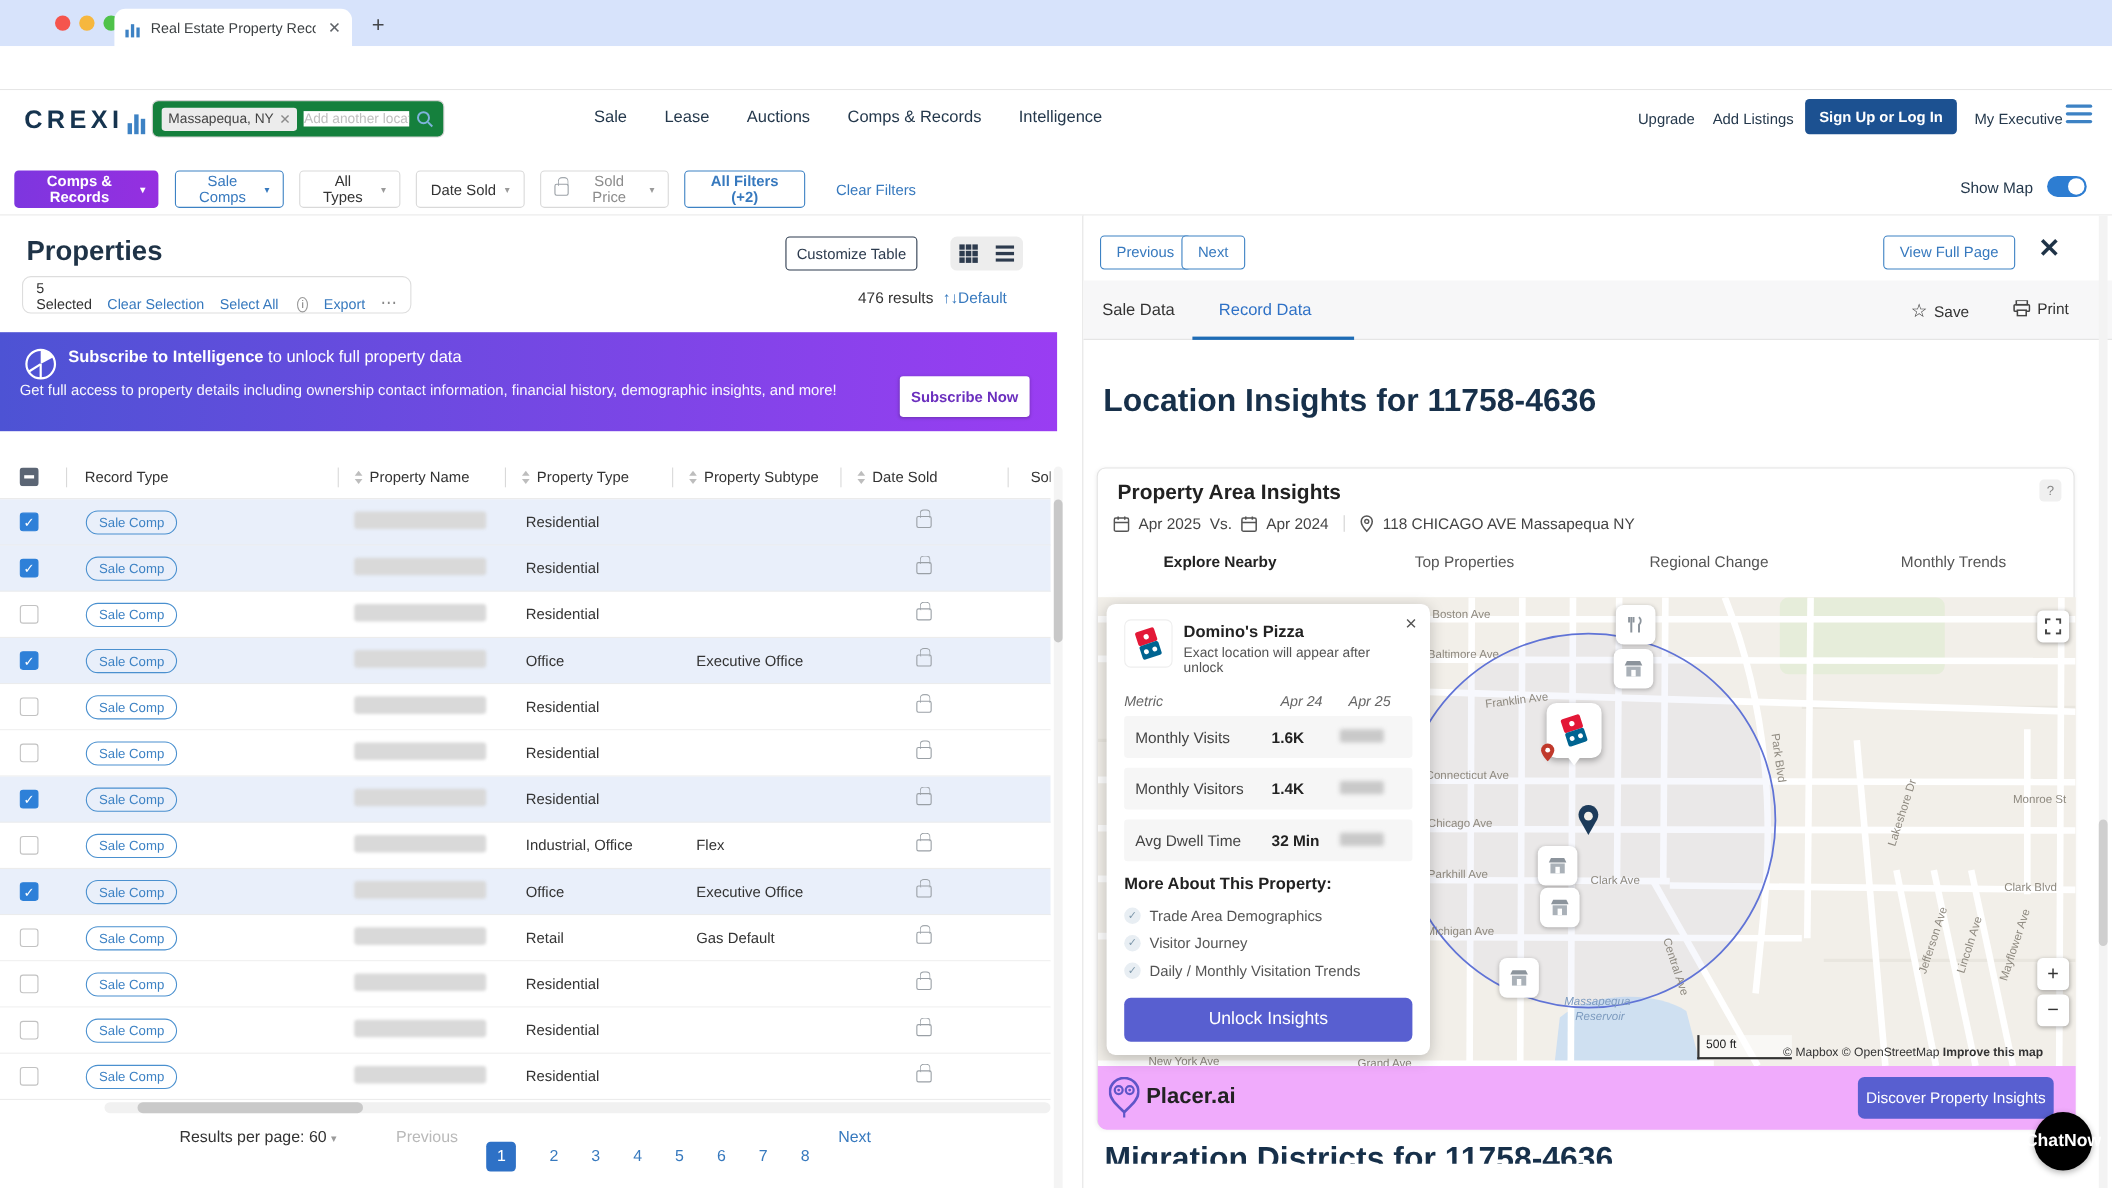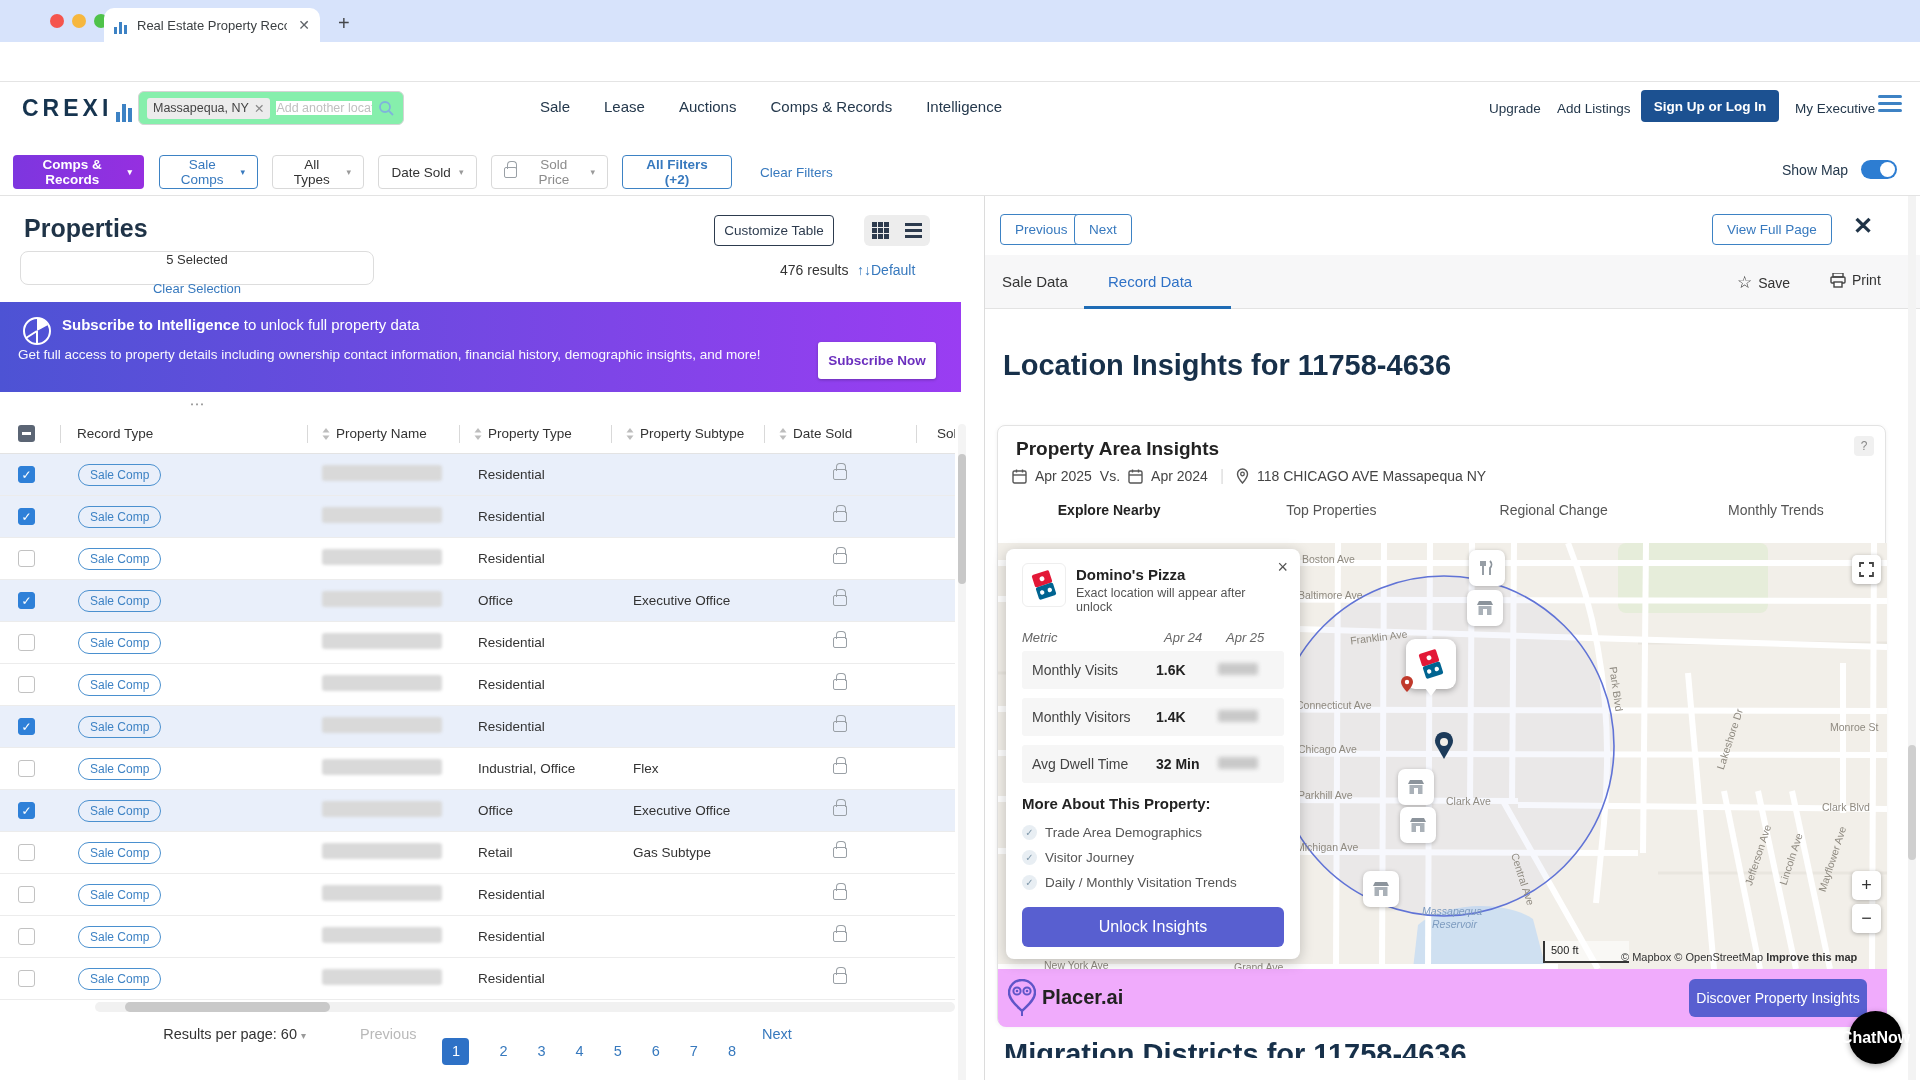--- a/index.html
+++ b/index.html
@@ -22,21 +22,21 @@
   .url-text { font-size:13px; color:#202124; white-space:nowrap; overflow:hidden; flex:1; }
   .ext { position:absolute; top:50px; width:22px; height:22px; border-radius:5px; display:flex; align-items:center; justify-content:center; font-size:12px; font-weight:bold; }
   .vsep { position:absolute; top:52px; width:1px; height:18px; background:#d4d7db; }
   .avatar { position:absolute; left:1688px; top:46px; width:26px; height:26px; border-radius:50%; background:#e8710a; color:#fff; font-size:13px; font-weight:bold; display:flex; align-items:center; justify-content:center; }
   .chrome-pill { position:absolute; left:1727px; top:45px; height:30px; background:#cbdcf8; border-radius:15px; display:flex; align-items:center; padding:0 8px 0 14px; gap:6px; color:#174fa3; font-size:13px; }
 
   
   .sitehead { position:absolute; left:0; top:82px; width:1920px; height:52px; background:#fff; }
   .logo { position:absolute; left:22px; top:13px; font-size:23px; letter-spacing:4px; font-weight:bold; color:#16344f; display:flex; align-items:flex-end; gap:4px; }
   .logo-bars span { display:inline-block; width:4px; background:#3d82c4; margin-right:2px; vertical-align:bottom; }
-  .searchbox { position:absolute; left:138px; top:9px; width:266px; height:34px; border:1px solid #d4d4d4; border-radius:6px; display:flex; align-items:center; padding:0 8px; gap:6px; background:#86efac; }
+  .searchbox { position:absolute; left:138px; top:9px; width:266px; height:34px; border:1px solid #d4d4d4; border-radius:6px; display:flex; align-items:center; padding:0 8px; gap:6px; background:#15803d; }
   .chip { background:#ececec; border-radius:3px; font-size:12.5px; color:#444; padding:3px 6px; white-space:nowrap; display:flex; gap:5px; align-items:center; }
   .chip b { color:#8a8a8a; font-weight:normal; }
   .searchbox input { border:none; outline:none; font-size:12.5px; flex:1; width:60px; color:#333; font-family:"Liberation Sans",sans-serif; }
   .searchbox input::placeholder { color:#c0c0c0; }
   .mainnav { position:absolute; left:540px; top:16px; display:flex; gap:34px; }
   .mainnav a { font-size:15px; color:#24384c; text-decoration:none; white-space:nowrap; }
   .headlink { position:absolute; top:19px; font-size:13.5px; color:#24384c; }
   .signup-btn { position:absolute; left:1641px; top:8px; width:138px; height:32px; background:#1c5191; color:#fff; font-size:13.5px; font-weight:bold; border:none; border-radius:4px; }
   .burger { position:absolute; left:1878px; top:13px; width:24px; }
   .burger span { display:block; height:3px; background:#3d82c4; margin-bottom:4px; border-radius:2px; }
@@ -53,21 +53,21 @@
   .f-link { border:none; color:#3779be; background:none; }
   .lock { display:inline-block; width:14px; height:11px; border:1.5px solid #9aa0a6; border-radius:2px; position:relative; }
   .lock:before { content:''; position:absolute; top:-7px; left:1.6px; width:8px; height:7px; border:1.5px solid #9aa0a6; border-bottom:none; border-radius:4px 4px 0 0; }
   .showmap { position:absolute; left:1782px; top:28px; font-size:14px; color:#24384c; }
   .toggle { position:absolute; left:1861px; top:26px; width:36px; height:19px; background:#2d7dd2; border-radius:10px; }
   .toggle:after { content:''; position:absolute; right:2px; top:2px; width:15px; height:15px; background:#fff; border-radius:50%; }
 
   
   .leftpanel { position:absolute; left:0; top:196px; width:985px; height:884px; background:#fff; border-right:1px solid #dcdcdc; overflow:hidden; }
   .pagetitle { position:absolute; left:24px; top:18px; font-size:25px; font-weight:bold; color:#1f3347; }
-  .selbar { position:absolute; left:20px; top:55px; width:354px; height:34px; border:1px solid #ddd; border-radius:8px; display:flex; align-items:center; padding:0 12px; gap:14px; font-size:13px;flex-direction:column; }
+  .selbar { position:absolute; left:20px; top:55px; width:354px; height:34px; border:1px solid #ddd; border-radius:8px; display:flex; align-items:flex-end; padding:0 12px; gap:14px; font-size:13px; }
   .selbar .lbl { color:#333; }
   .selbar a { color:#3779be; text-decoration:none; white-space:nowrap; }
   .inf { display:inline-flex; width:14px; height:14px; border:1px solid #999; border-radius:50%; color:#777; font-size:10px; align-items:center; justify-content:center; margin-left:3px; }
   .customize { position:absolute; left:714px; top:19px; width:120px; height:31px; background:#fff; border:1px solid #2d3b4e; border-radius:4px; color:#2d3b4e; font-size:13.5px; }
   .viewtoggle { position:absolute; left:864px; top:19px; width:66px; height:31px; background:#ededed; border-radius:6px; display:flex; align-items:center; justify-content:space-around; }
   .count { position:absolute; left:780px; top:66px; font-size:14px; color:#333; }
   .sortdef { position:absolute; left:857px; top:66px; font-size:14px; color:#3779be; }
 
   .banner { position:absolute; left:0; top:106px; width:961px; height:90px; background:linear-gradient(90deg,#4d53d4,#9a3df2); color:#fff; }
   .banner .l1 { position:absolute; left:62px; top:14px; font-size:15px; }
@@ -488,21 +488,21 @@
           </div>
       <div class="c6"></div>
     </div>
         <div class="trow">
       <div class="c0">
             <span class="cb"></span>
           </div>
       <div class="c1"><span class="pill">Sale Comp</span></div>
       <div class="c2"><span class="blur-blob"></span></div>
       <div class="c3">Retail</div>
-      <div class="c4">Gas Subtype</div>
+      <div class="c4">Gas Default</div>
       <div class="c5">
             <span class="lock"></span>
           </div>
       <div class="c6"></div>
     </div>
         <div class="trow">
       <div class="c0">
             <span class="cb"></span>
           </div>
       <div class="c1"><span class="pill">Sale Comp</span></div>

